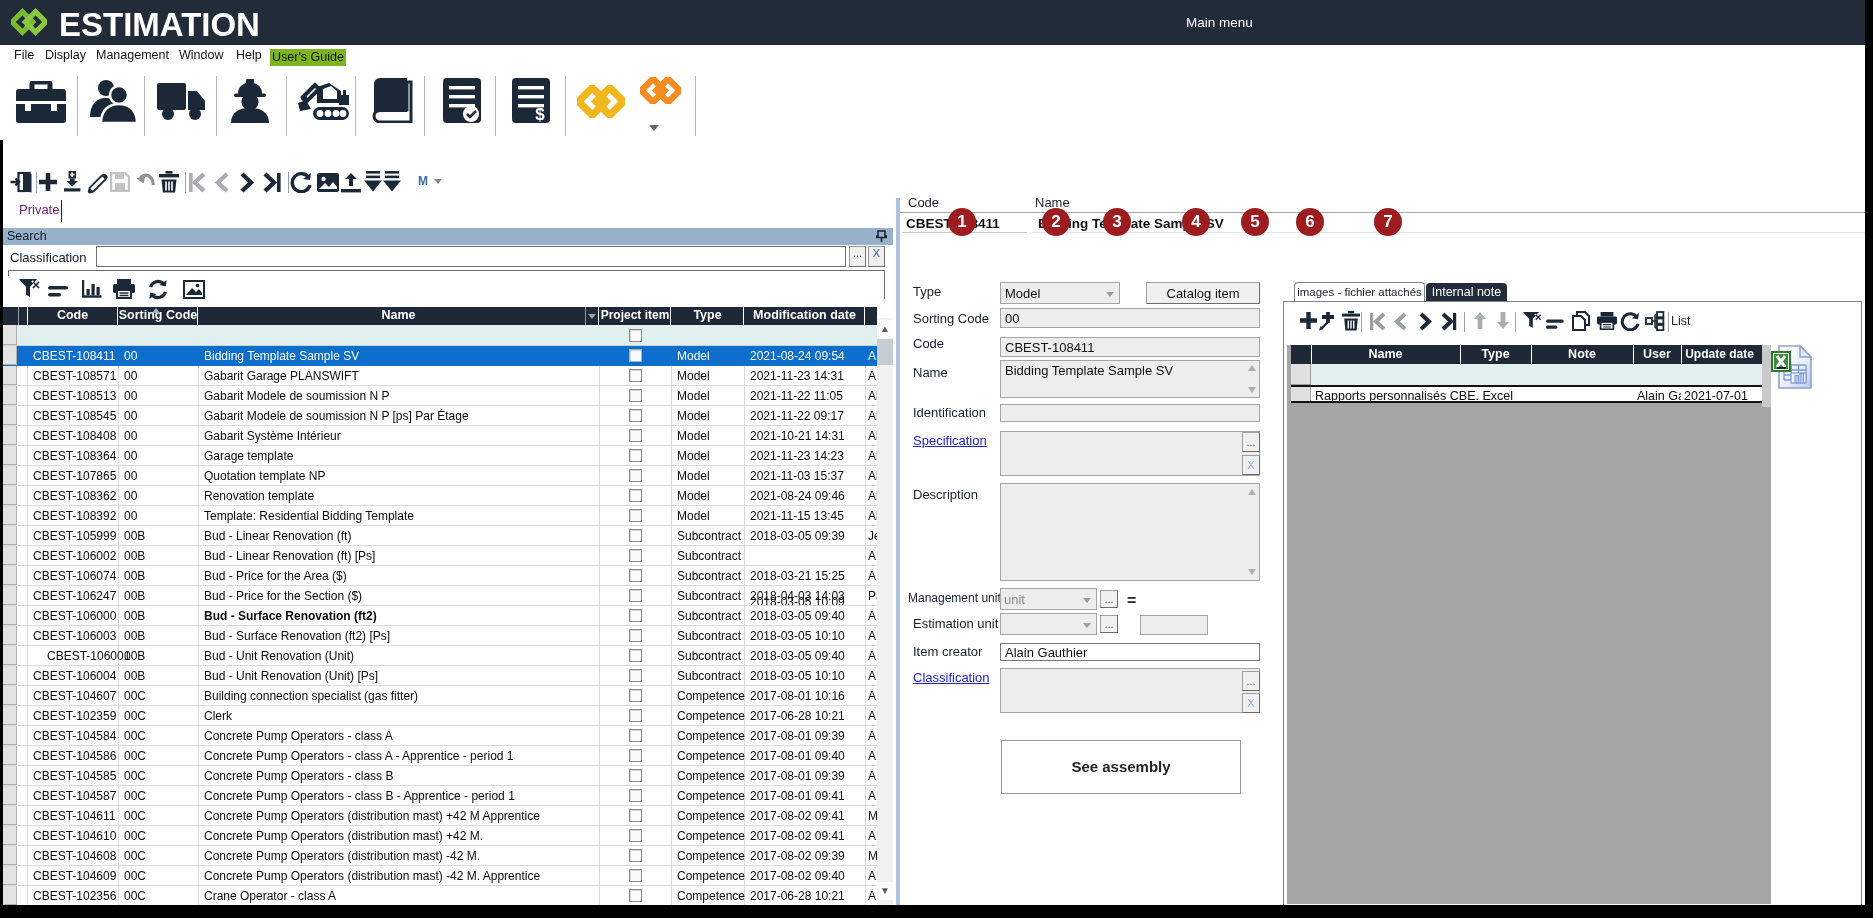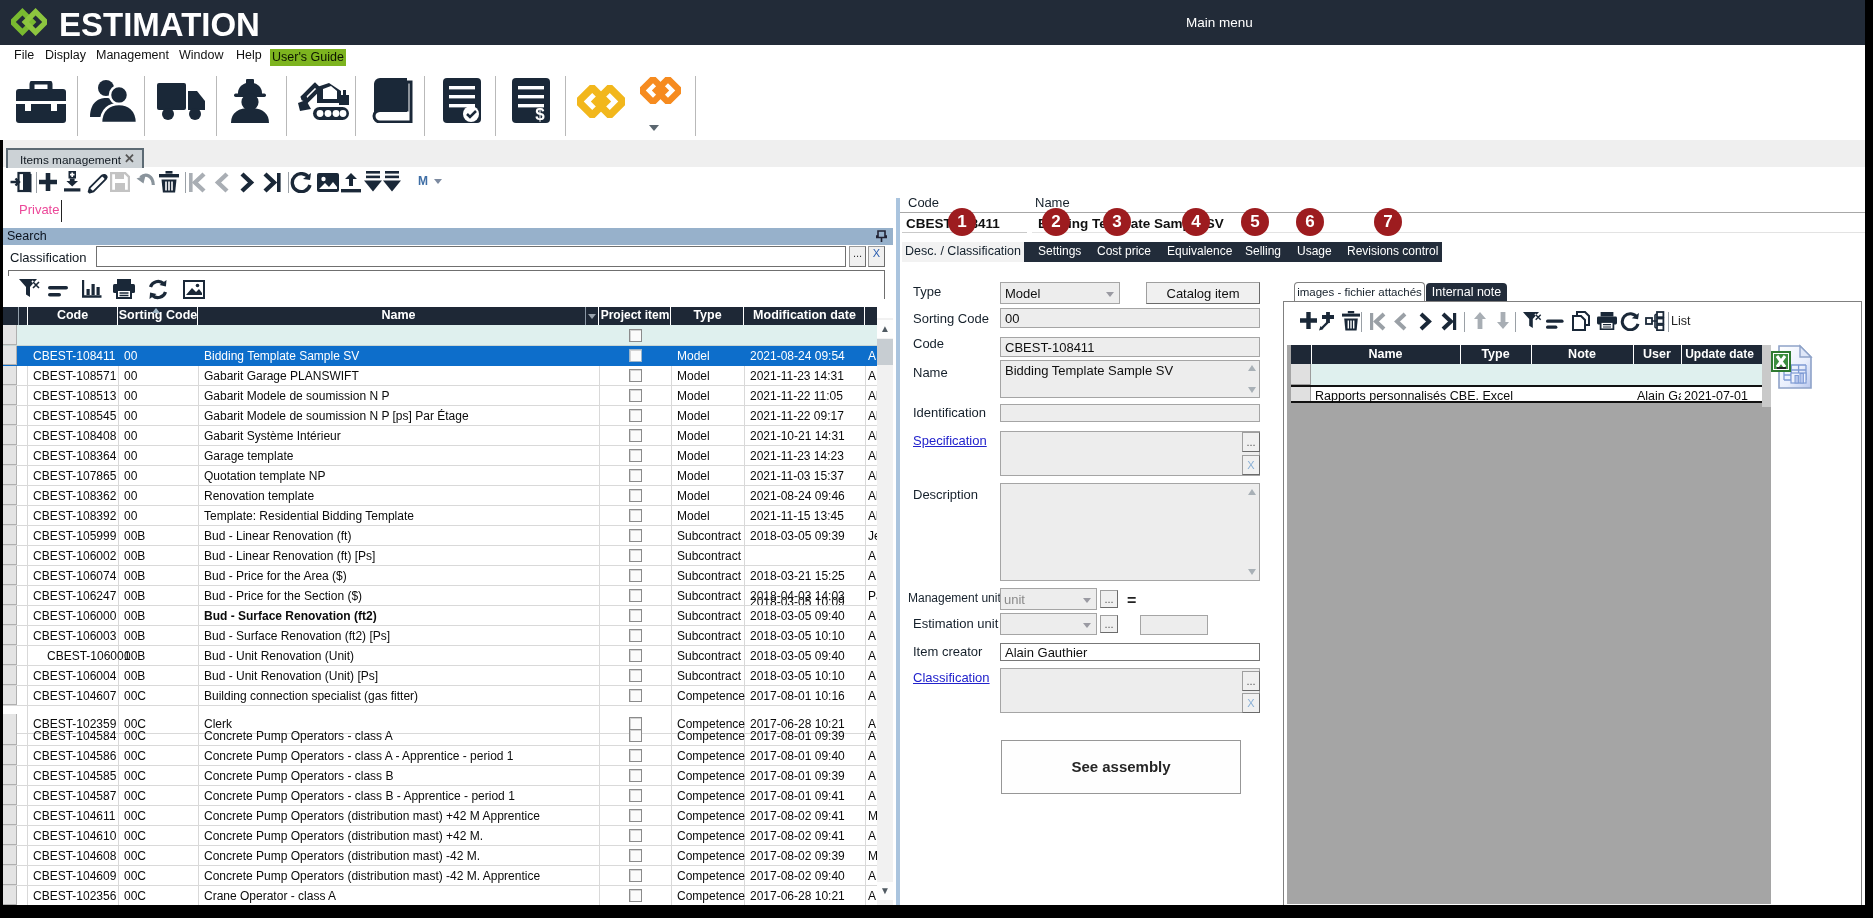--- a/index.html
+++ b/index.html
@@ -18,21 +18,21 @@
 .bicon{position:absolute;top:10px;}
 #tabstrip{left:0;top:140px;width:1873px;height:28px;background:#efefef;border-bottom:1px solid #fff;}
 #doctab{position:absolute;left:6px;top:8px;width:138px;height:20px;background:#ccd2d6;border:2px solid #5c6a74;border-bottom:none;font-size:12.5px;color:#101820;}
 #doctab span.t{position:absolute;left:12px;top:3px;font-size:11.8px;}
 #doctab span.x{position:absolute;right:7px;top:1px;color:#555;font-size:13px;font-weight:bold;}
 
 #smallbar{left:0;top:168px;width:1873px;height:30px;background:#fff;}
 .s-sep{position:absolute;top:4px;width:1px;height:21px;background:#9aa0a6;}
 .sicon{position:absolute;top:3px;}
 #privrow{left:0;top:198px;width:900px;height:30px;background:#fff;}
-#privrow .p{position:absolute;left:19px;top:4px;font-size:13px;color:#ec4899;}
+#privrow .p{position:absolute;left:19px;top:4px;font-size:13px;color:#701a75;}
 #privrow .c{position:absolute;left:61px;top:0px;width:1px;height:22px;background:#222;}
 #searchbar{left:0;top:228px;width:893px;height:17px;background:#97b1cb;font-size:12.5px;color:#0d1420;}
 #searchbar .t{position:absolute;left:7px;top:1px;}
 #classrow{left:0;top:245px;width:900px;height:27px;background:#fff;}
 #classrow .l{position:absolute;left:10px;top:5px;font-size:13px;color:#101820;}
 #classinput{position:absolute;left:96px;top:1px;width:750px;height:21px;background:#fff;border:1px solid #707070;}
 .tinybtn{position:absolute;top:1px;height:21px;background:#f0f0f0;border:1px solid #9a9a9a;border-right-color:#6e6e6e;border-bottom-color:#6e6e6e;font-size:11px;color:#333;text-align:center;}
 
 #groupbox{left:8px;top:270px;width:877px;height:29px;background:#fff;border:1px solid #6f6f6f;}
 #filtbar{left:4px;top:276px;width:880px;height:30px;background:#fff;}
@@ -189,26 +189,20 @@
           </g>
         </svg></div>
  <div class="bicon" style="left:640px;top:10px;"><svg width="41" height="27" viewBox="0 0 104 66">
 <g fill="none" stroke="#f68b1f" stroke-width="16">
             <rect x="12" y="12" width="42" height="42" transform="rotate(45 33 33)"></rect>
             <rect x="50" y="12" width="42" height="42" transform="rotate(45 71 33)"></rect>
           </g>
         </svg></div>
  <div class="bicon" style="left:649px;top:58px;width:0;height:0;border-left:5px solid transparent;border-right:5px solid transparent;border-top:6px solid #5b6770;"></div>
 </div>
-<div class="abs" id="tabstrip">
-      <div id="doctab">
-        <span class="t">Items management</span>
-        <span class="x">✕</span>
-      </div>
-    </div>
 <div class="abs" id="smallbar">
       <div class="s-sep" style="left:36px;"></div>
       <div class="s-sep" style="left:185px;"></div>
       <div class="s-sep" style="left:288px;"></div>
       <div class="sicon" style="left:10px;top:3px;"><svg width="22" height="22" viewBox="0 0 22 22">
           <rect x="8.5" y="2" width="11" height="18" fill="#fff" stroke="#1a2838" stroke-width="2.2"></rect>
 <path d="M13 1 L21.5 3 V21.5 L13 19.2 Z" fill="#1a2838"></path>
 <path d="M0.5 11 H7.5 M5.5 7.5 L9 11 L5.5 14.5" stroke="#1a2838" stroke-width="2.4" fill="none"></path>
         </svg></div>
       <div class="sicon" style="left:38px;top:4px;"><svg width="20" height="20" viewBox="0 0 20 20">
@@ -536,21 +530,21 @@
       <div class="grow" style="top:379px;">
 <div class="c0"></div>
 <span class="cc" style="left:31px;">CBEST-104607</span>
 <span class="cc" style="left:122px;">00C</span>
 <span class="cc" style="left:202px;width:380px;">Building connection specialist (gas fitter)</span>
 <span class="cbx" style="left:627px;top:3px;border-color:#8b8b8b;"></span>
 <span class="cc" style="left:675px;">Competence</span>
 <span class="cc" style="left:748px;">2017-08-01 10:16</span>
 <span class="cc" style="left:866px;width:9px;">A</span>
 </div>
-      <div class="grow" style="top:399px;margin-top:8px;">
+      <div class="grow" style="top:399px;">
 <div class="c0"></div>
 <span class="cc" style="left:31px;">CBEST-102359</span>
 <span class="cc" style="left:122px;">00C</span>
 <span class="cc" style="left:202px;width:380px;">Clerk</span>
 <span class="cbx" style="left:627px;top:3px;border-color:#8b8b8b;"></span>
 <span class="cc" style="left:675px;">Competence</span>
 <span class="cc" style="left:748px;">2017-06-28 10:21</span>
 <span class="cc" style="left:866px;width:9px;">A</span>
 </div>
       <div class="grow" style="top:419px;">
@@ -658,31 +652,20 @@
       <div style="position:absolute;left:132px;top:45px;width:834px;height:20px;background:#fff;border-bottom:1px solid #e3e3e3;"></div>
       <span class="fval" style="left:6px;top:48px;">CBEST-108411</span>
       <span class="fval" style="left:138px;top:48px;">Bidding Template Sample SV</span>
       <div class="redc" style="left:48px;top:40px;">1</div>
       <div class="redc" style="left:142px;top:40px;">2</div>
       <div class="redc" style="left:203px;top:40px;">3</div>
       <div class="redc" style="left:282px;top:40px;">4</div>
       <div class="redc" style="left:341px;top:40px;">5</div>
       <div class="redc" style="left:396px;top:40px;">6</div>
       <div class="redc" style="left:474px;top:40px;">7</div>
-      <div id="rtabs">
-<div id="rtab-active">Desc. / Classification</div>
-<div id="rtab-dark">
-<span style="left:14px;white-space:nowrap;">Settings</span>
-<span style="left:73px;white-space:nowrap;">Cost price</span>
-<span style="left:143px;white-space:nowrap;">Equivalence</span>
-<span style="left:221px;white-space:nowrap;">Selling</span>
-<span style="left:273px;white-space:nowrap;">Usage</span>
-<span style="left:323px;white-space:nowrap;">Revisions control</span>
-</div>
-      </div>
       <span class="rlabel" style="top:116px;">Type</span>
       <span class="rlabel" style="top:143px;">Sorting Code</span>
       <span class="rlabel" style="top:168px;">Code</span>
       <span class="rlabel" style="top:197px;">Name</span>
       <span class="rlabel" style="top:237px;">Identification</span>
       <span class="rlink" style="top:265px;">Specification</span>
       <span class="rlabel" style="top:319px;">Description</span>
       <span class="rlabel" style="top:423px;left:8px;font-size:12px;">Management unit</span>
       <span class="rlabel" style="top:448px;">Estimation unit</span>
       <span class="rlabel" style="top:476px;">Item creator</span>

